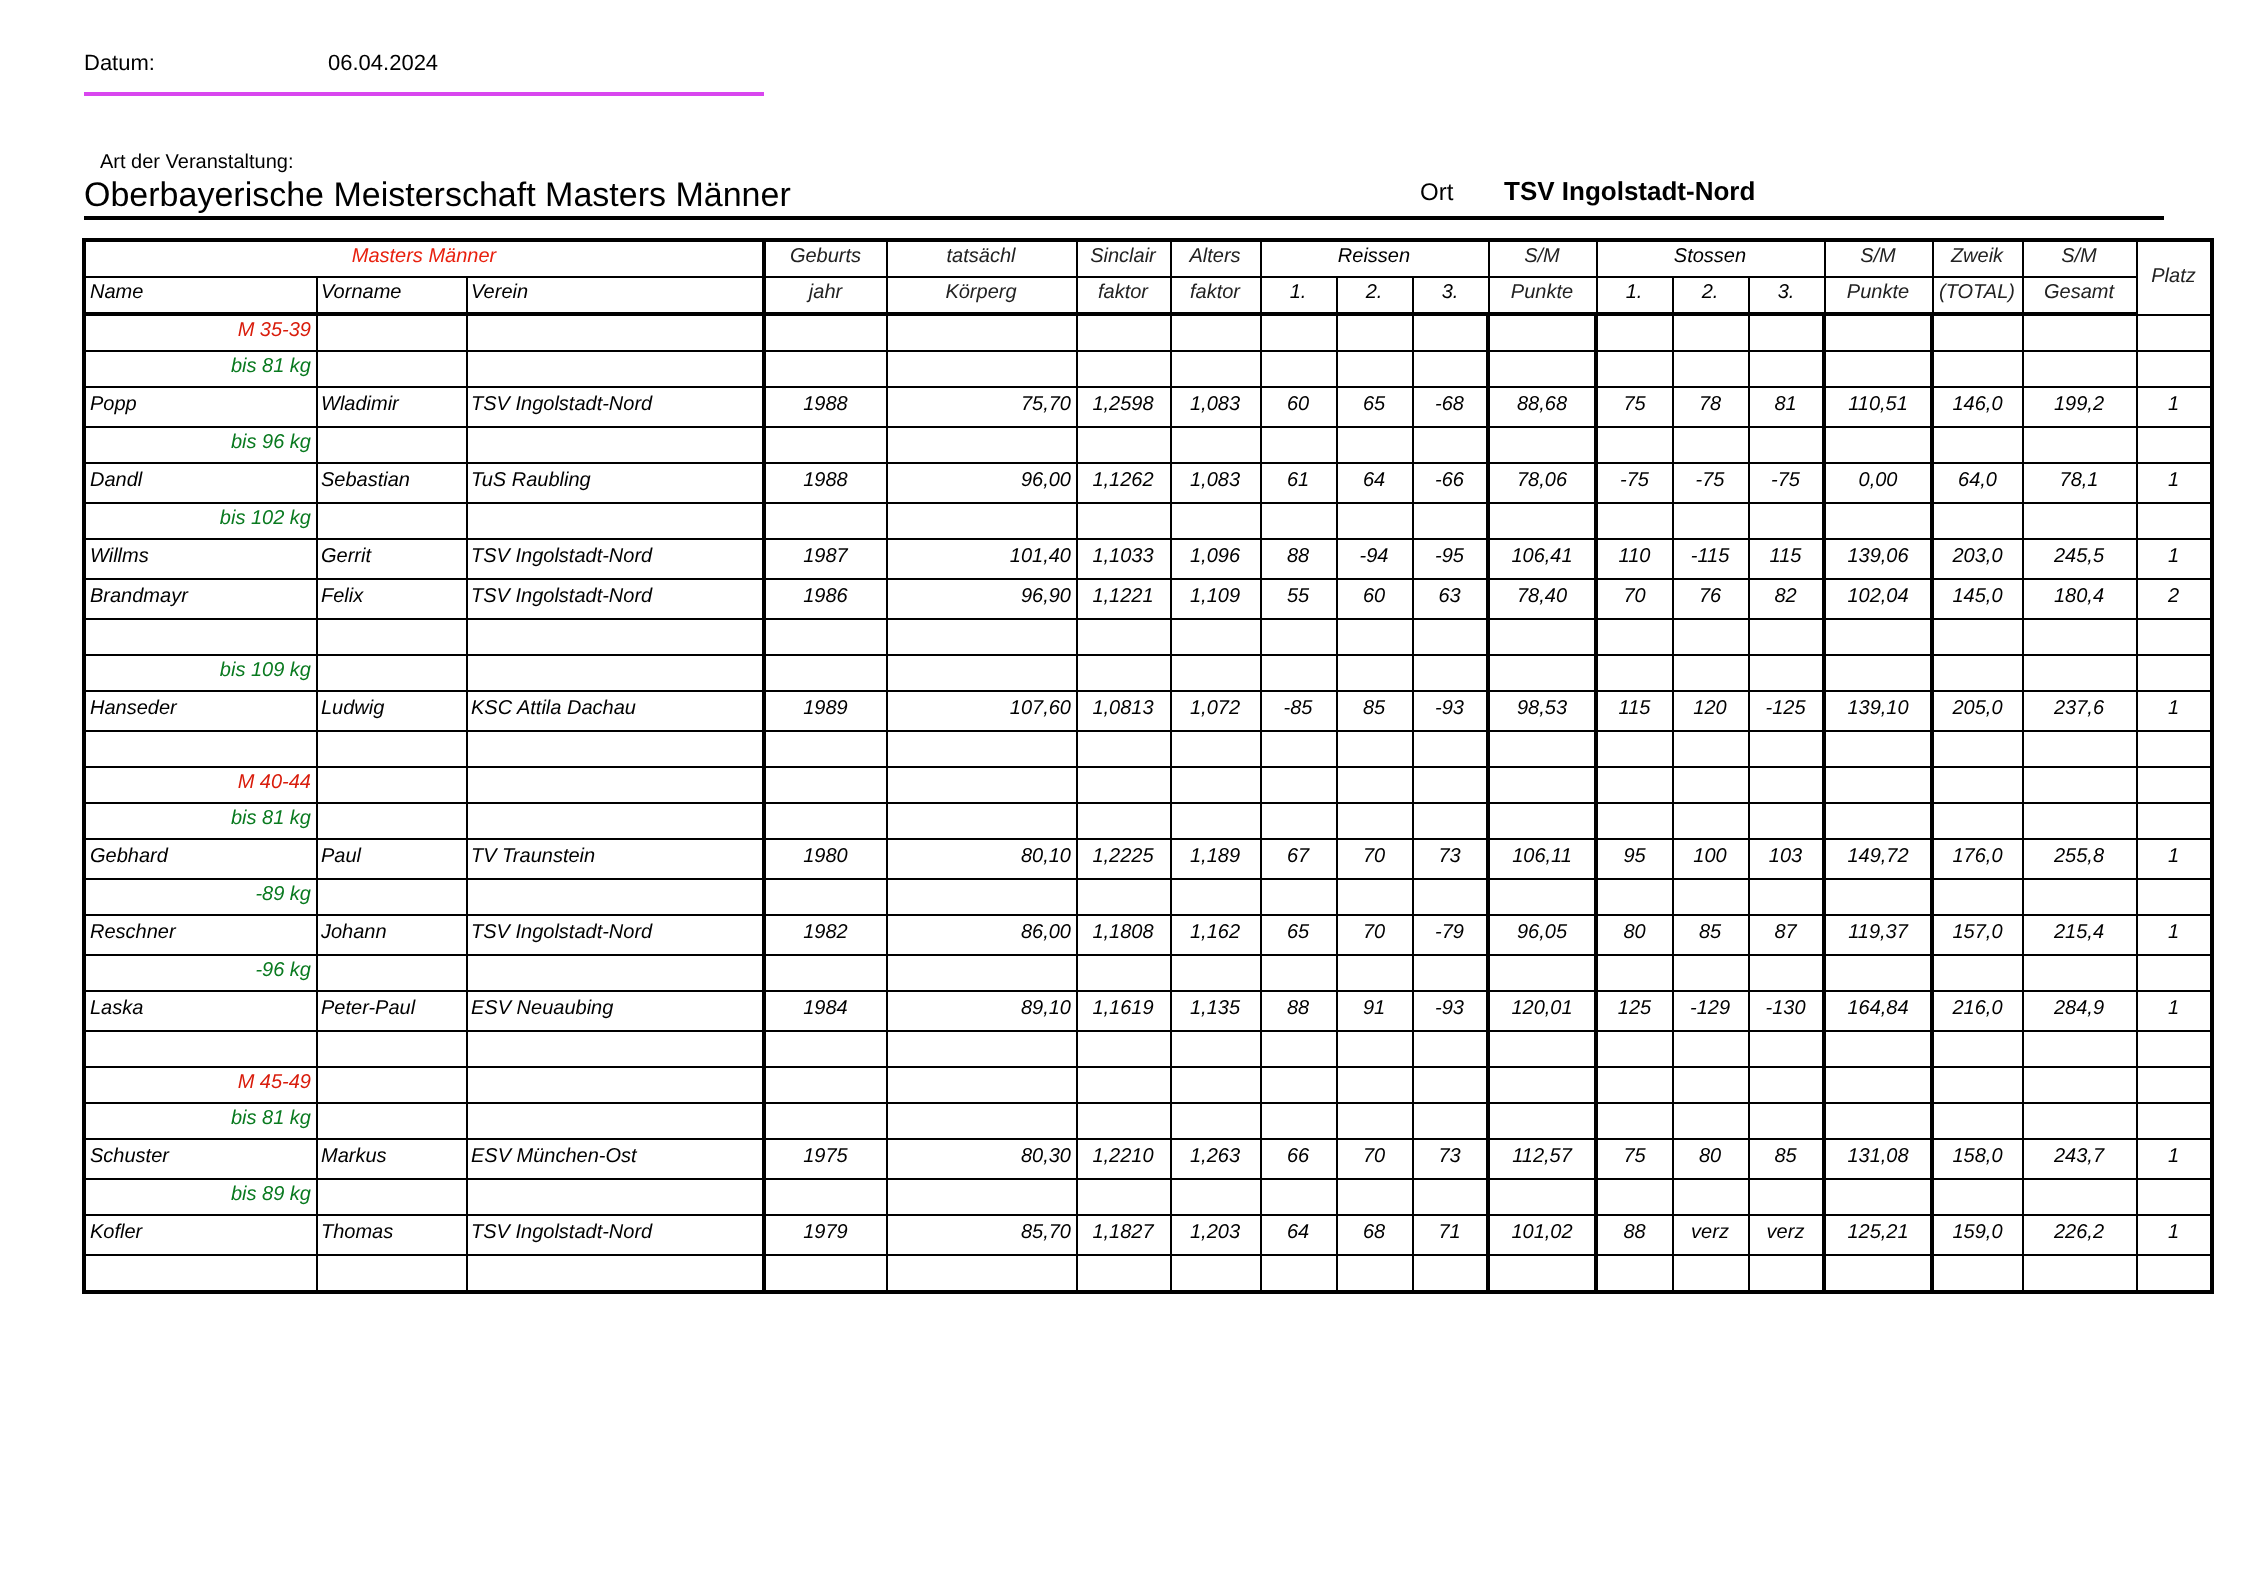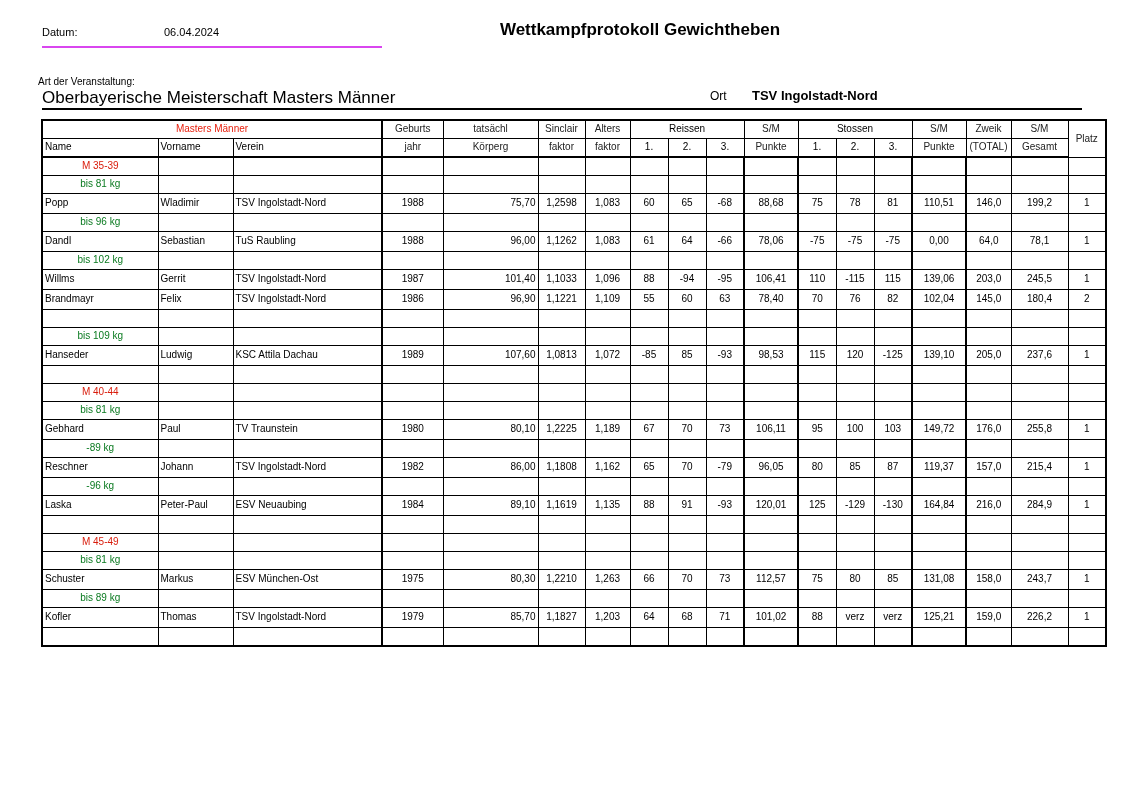--- a/index.html
+++ b/index.html
@@ -51,21 +51,21 @@
     top: 20px;
     width: 420px;
     text-align: center;
     font-size: 17px;
     font-weight: bold;
     letter-spacing: 0px;
   }
 
   .art-label {
     position: absolute;
-    left: 38px;
+    left: 50px;
     top: 76px;
     font-size: 10px;
   }
 
   .event-row {
     position: absolute;
     left: 42px;
     top: 88px;
     width: 1040px;
     height: 20px;
@@ -93,20 +93,21 @@
   }
 
   
   table.protocol {
     position: absolute;
     left: 41px;
     top: 119px;
     border-collapse: collapse;
     table-layout: fixed;
     font-size: 10px;
+    font-style: italic;
   }
   table.protocol td, table.protocol th {
     border: 1px solid #000;
     padding: 0 2px;
     font-weight: normal;
     font-size: 10px;
     line-height: 1.05;
     overflow: hidden;
     white-space: nowrap;
   }
@@ -152,45 +153,44 @@
   
   tr.datarow td { height: 19px; }
   tr.emptyrow td { height: 17px; }
   tr.agerow td { height: 17px; }
   tr.classrow td { height: 17px; }
 
   .cat-age {
     color: #d91c0b;
     font-weight: bold;
     font-size: 11px;
-    text-align: center;
+    text-align: right;
   }
   .cat-class {
     color: #0a7a20;
     font-weight: bold;
     font-size: 11px;
-    text-align: center;
+    text-align: right;
   }
 
   .c-left { text-align: left; }
   .c-center { text-align: center; }
   .c-right { text-align: right; padding-right: 6px; margin-left: 28px; }
   .bold { font-weight: bold; }
 </style>
 </head>
 <body>
 
 <div class="page">
 
   <div class="hdr-date-row">
     <span class="hdr-date-label">Datum:</span>
     <span class="hdr-date-value">06.04.2024</span>
   </div>
 
-  <div class="doc-title">Wettkampfprotokoll Gewichtheben</div>
 
   <div class="art-label">Art der Veranstaltung:</div>
 
   <div class="event-row">
     <span class="event-name">Oberbayerische Meisterschaft Masters Männer</span>
     <span class="ort-label">Ort</span>
     <span class="ort-value">TSV Ingolstadt-Nord</span>
   </div>
 
   <table class="protocol">

